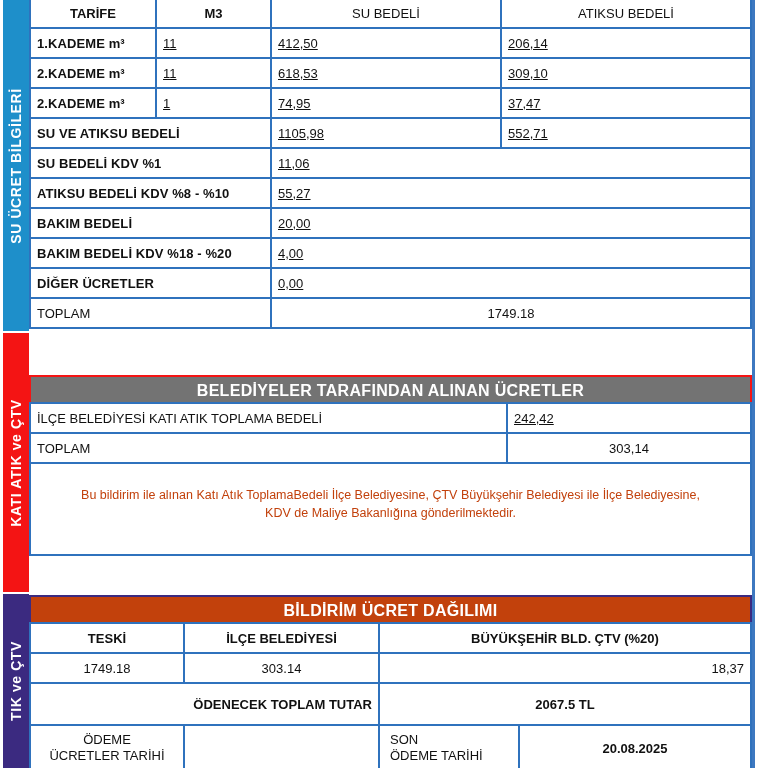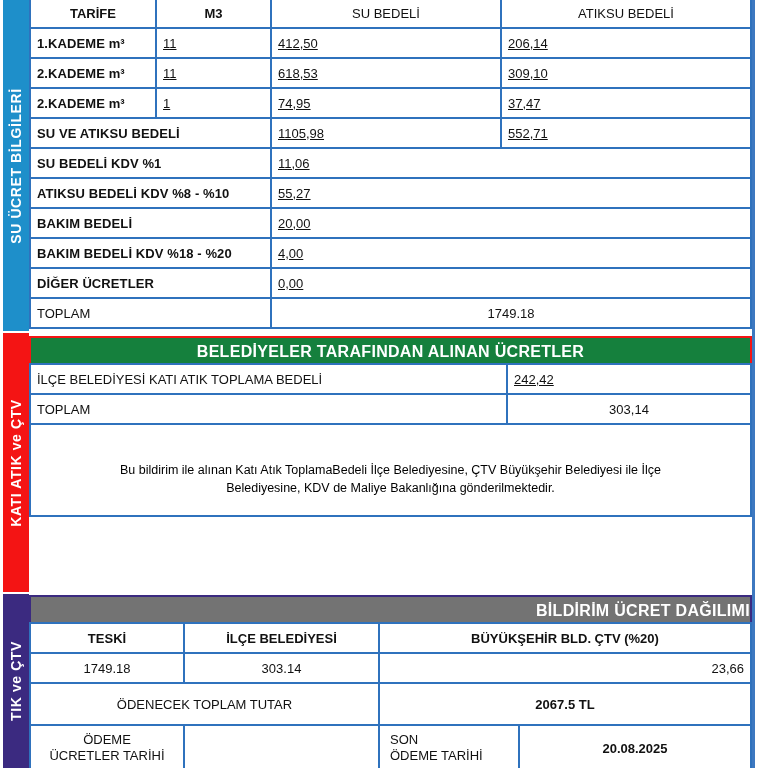--- a/index.html
+++ b/index.html
@@ -50,32 +50,32 @@
   .vtab.purple{background:#3b2a80;}
 
   
   .sect{position:absolute;left:29px;right:16px;}
 
   .band{
     height:27px;line-height:27px;text-align:center;
     font-weight:bold;font-size:16px;color:#fff;letter-spacing:.3px;
     border:2px solid #2f72bd;border-bottom:none;box-sizing:border-box;
   }
-  .band.red{background:#15803d;border-color:#f41414;}
-  .band.purple{background:#737373;border-color:#3b2a80;text-align:right;}
+  .band.red{background:#737373;border-color:#f41414;margin-top:39px;}
+  .band.purple{background:#c2410c;border-color:#3b2a80;}
 
   .note{
     border:2px solid #2f72bd;border-top:none;
     background:#fff;height:92px;box-sizing:border-box;
     display:flex;align-items:flex-start;justify-content:center;
     padding:18px 46px 0 46px;
   }
-  .note p{margin:18px;text-align:center;font-size:12.5px;line-height:1.45;color:#000000;}
-
-  .tot-lbl{color:#e01b1b;font-weight:normal;font-size:17px;text-align:center;margin-left:28px;}
+  .note p{margin:4px;text-align:center;font-size:12.5px;line-height:1.45;color:#c2410c;}
+
+  .tot-lbl{color:#e01b1b;font-weight:bold;font-size:17px;text-align:right;margin-left:28px;}
   .tot-val{color:#111;font-weight:bold;font-size:22px;text-align:center;}
   .date-lbl{color:#111;font-size:11.5px;text-align:center;line-height:1.25;}
   .date-val{color:#111;font-weight:bold;font-size:20px;text-align:center;}
   .pv{color:#3b2a80;font-weight:bold;font-size:15px;text-align:center;}
 </style>
 </head>
 <body>
 
 <div id="page">
 
@@ -201,21 +201,21 @@
       <tbody>
           <tr>
         <td class="pv" colspan="1">TESKİ</td>
         <td class="pv" colspan="1">İLÇE BELEDİYESİ</td>
         <td class="pv" colspan="2">BÜYÜKŞEHİR BLD. ÇTV (%20)</td>
       </tr>
 
       <tr>
         <td class="num-sm">1749.18</td>
         <td class="num-sm">303.14</td>
-        <td class="num-r" colspan="2">23,66</td>
+        <td class="num-r" colspan="2">18,37</td>
       </tr>
 
       <tr style="height:40px">
         <td class="tot-lbl" colspan="2" style="height:40px">ÖDENECEK TOPLAM TUTAR</td>
         <td class="tot-val" colspan="2" style="height:40px">2067.5 TL</td>
       </tr>
 
       <tr style="height:44px">
         <td class="date-lbl" style="height:44px">
           <div>ÖDEME</div>

